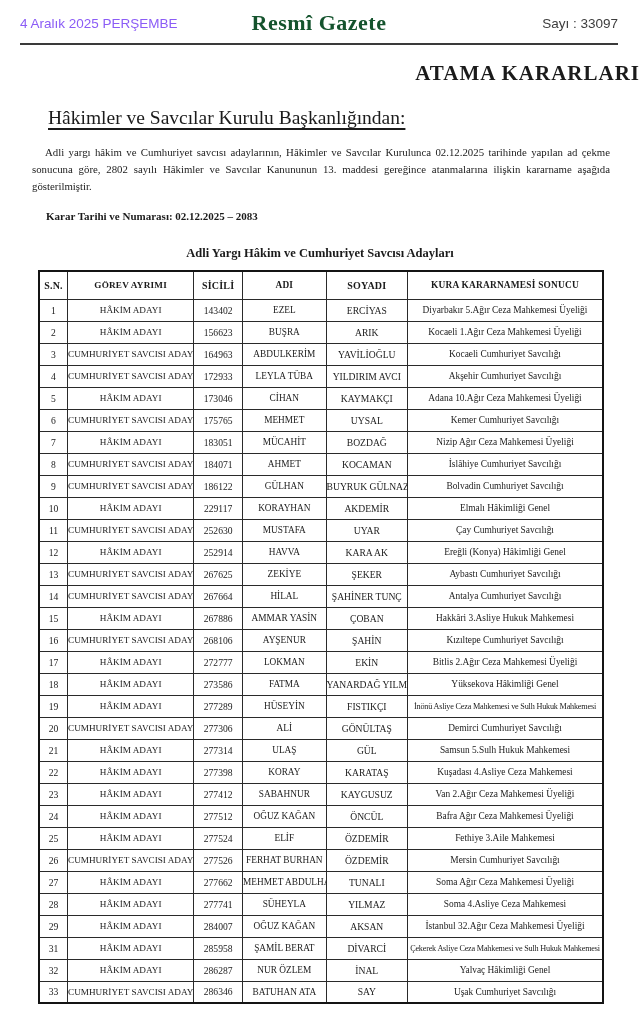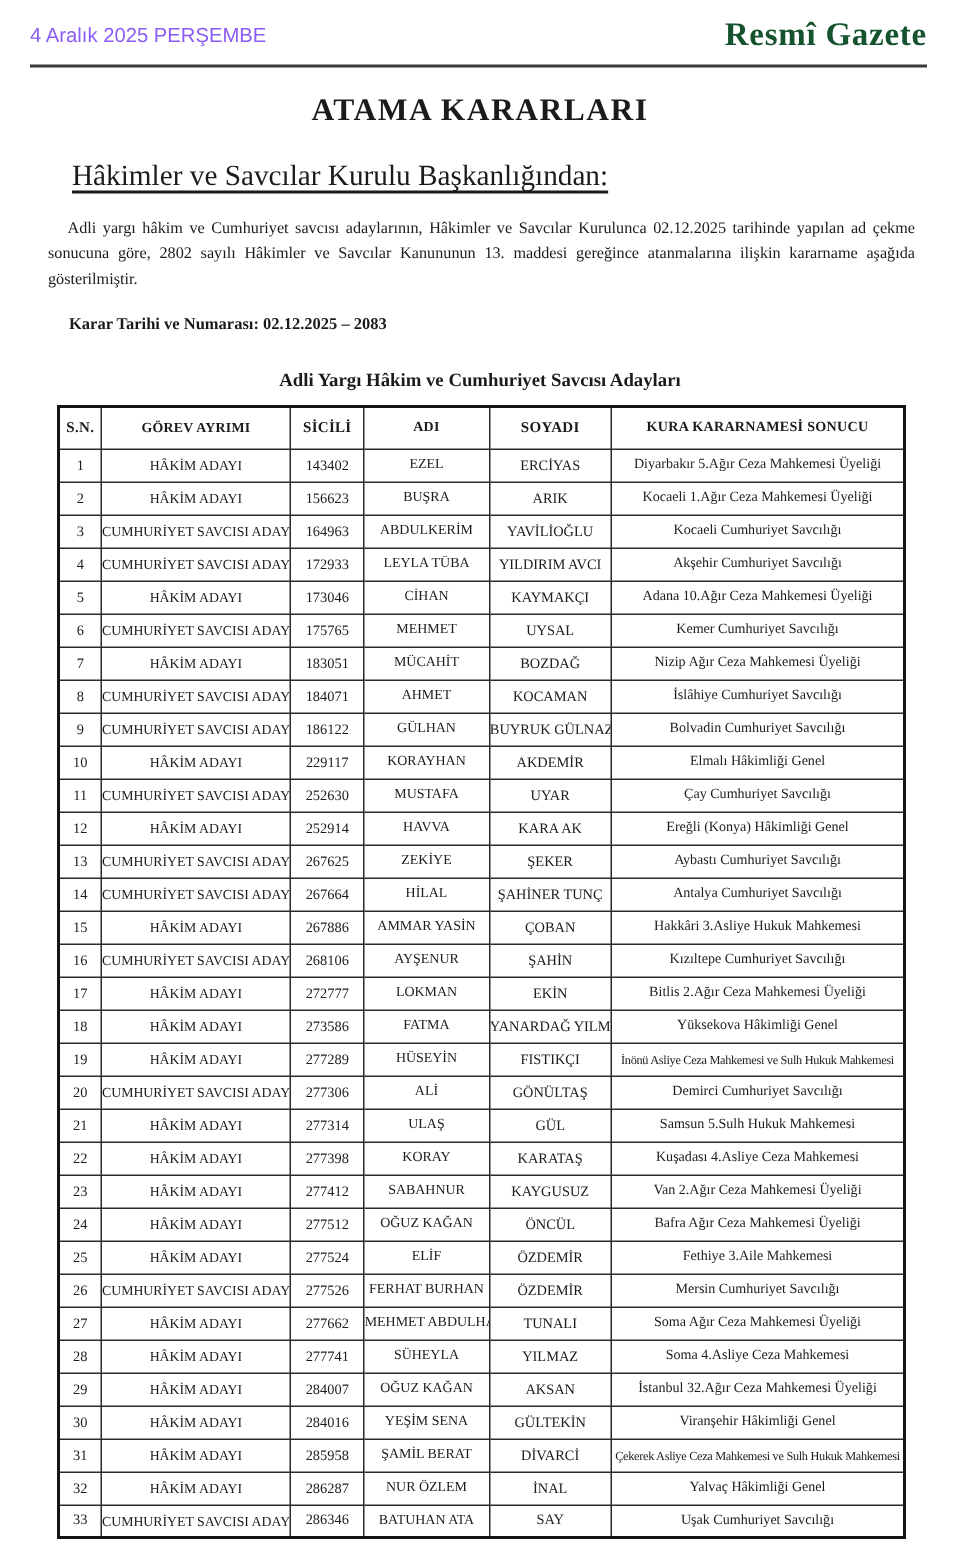--- a/index.html
+++ b/index.html
@@ -35,21 +35,21 @@
   }
   .masthead-rule {
     border: none;
     border-top: 2px solid #3a3a3a;
     margin: 7px 22px 0 20px;
   }
 
   
   .section-title {
     margin-top: 16px;
-    text-align: center;
+    text-align: right;
     font-weight: bold;
     font-size: 21px;
     letter-spacing: 1px;
   }
 
   .authority-heading {
     margin: 21px 30px 0 48px;
     font-size: 19.5px;
     text-decoration: underline;
     text-decoration-thickness: 1.5px;
@@ -111,20 +111,21 @@
   td.tight { font-size: 8.2px !important; letter-spacing: -0.2px; }
 </style>
 </head>
 <body>
 
 <div class="page">
 
   <div class="masthead">
     <div class="date">4 Aralık 2025 PERŞEMBE</div>
     <div class="gazette-title" style="color: #14532d;">Resmî Gazete</div>
+    <div class="issue">Sayı : 33097</div>
   </div>
   <hr class="masthead-rule">
 
   <div class="section-title">ATAMA KARARLARI</div>
 
   <div class="authority-heading">Hâkimler ve Savcılar Kurulu Başkanlığından:</div>
 
   <p class="intro-paragraph">Adli yargı hâkim ve Cumhuriyet savcısı adaylarının, Hâkimler ve Savcılar Kurulunca 02.12.2025 tarihinde yapılan ad çekme sonucuna göre, 2802 sayılı Hâkimler ve Savcılar Kanununun 13. maddesi gereğince atanmalarına ilişkin kararname aşağıda gösterilmiştir.</p>
 
   <div class="decision-line">Karar Tarihi ve Numarası: 02.12.2025 – 2083</div>
@@ -369,28 +370,20 @@
         </tr>
         <tr>
           <td class="col-0">29</td>
           <td class="col-1">HÂKİM ADAYI</td>
           <td class="col-2">284007</td>
           <td class="col-3">OĞUZ KAĞAN</td>
           <td class="col-4">AKSAN</td>
           <td class="col-5">İstanbul 32.Ağır Ceza Mahkemesi Üyeliği</td>
         </tr>
         <tr>
-          <td class="col-0">30</td>
-          <td class="col-1">HÂKİM ADAYI</td>
-          <td class="col-2">284016</td>
-          <td class="col-3">YEŞİM SENA</td>
-          <td class="col-4">GÜLTEKİN</td>
-          <td class="col-5">Viranşehir Hâkimliği Genel</td>
-        </tr>
-        <tr>
           <td class="col-0">31</td>
           <td class="col-1">HÂKİM ADAYI</td>
           <td class="col-2">285958</td>
           <td class="col-3">ŞAMİL BERAT</td>
           <td class="col-4">DİVARCİ</td>
           <td class="col-5 tight">Çekerek Asliye Ceza Mahkemesi ve Sulh Hukuk Mahkemesi</td>
         </tr>
         <tr>
           <td class="col-0">32</td>
           <td class="col-1">HÂKİM ADAYI</td>

